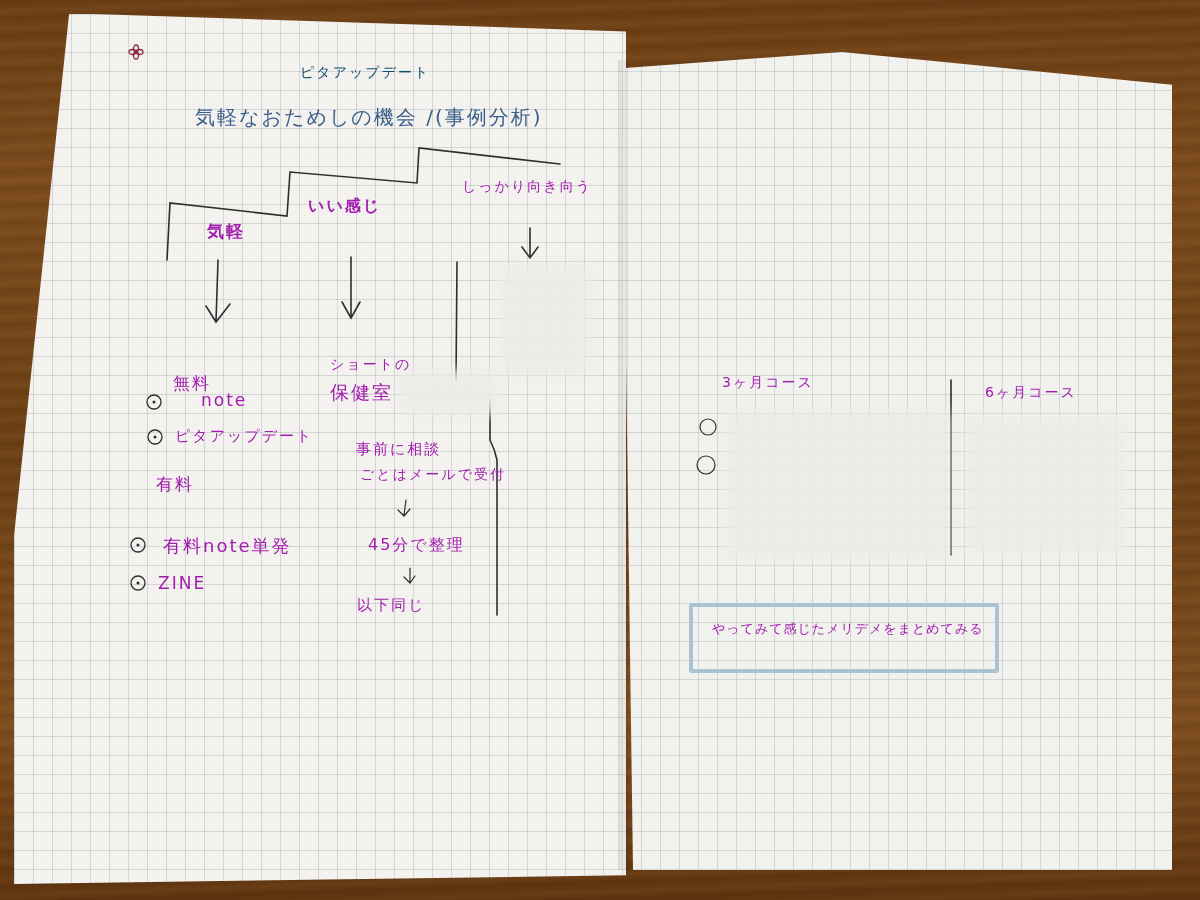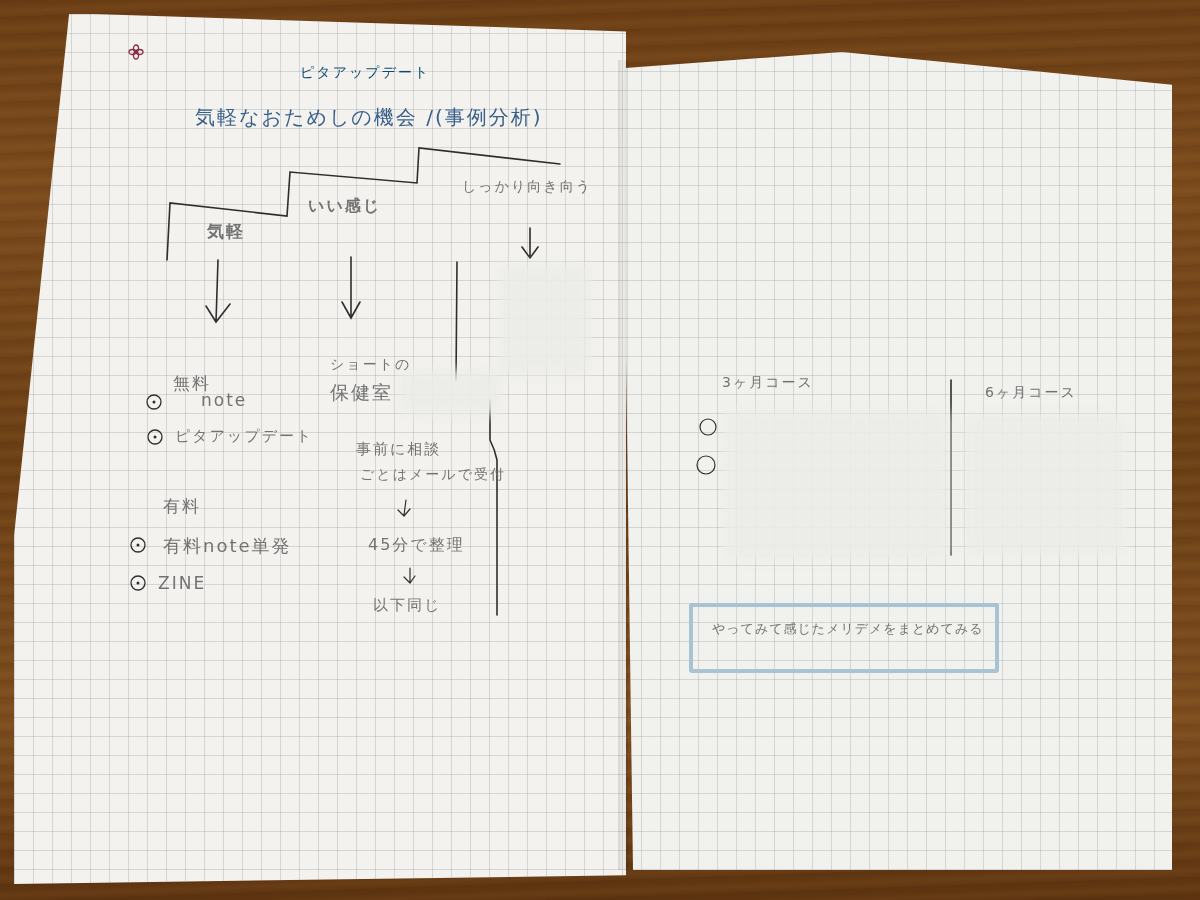--- a/index.html
+++ b/index.html
@@ -12,21 +12,21 @@
     background-image:linear-gradient(rgba(120,130,140,0.25) 1px,transparent 1px),
                      linear-gradient(90deg,rgba(120,130,140,0.25) 1px,transparent 1px);
     background-size:19px 19px;box-shadow:0 2px 6px rgba(0,0,0,0.35);}
   .page-left{left:14px;top:14px;width:612px;height:870px;
     clip-path:polygon(13% 0%,100% 2%,100% 99%,0% 100%,0% 60%,9% 0%);}
   .page-right{left:622px;top:52px;width:550px;height:818px;
     clip-path:polygon(0% 2%,40% 0%,70% 2%,100% 4%,100% 100%,2% 100%);
     background-color:#f1f1ee;}
   .gutter{position:absolute;left:618px;top:60px;width:10px;height:810px;
     background:linear-gradient(90deg,rgba(0,0,0,0.12),rgba(0,0,0,0.02),rgba(0,0,0,0.1));}
-  .hw{position:absolute;color:#737373;font-family:"DejaVu Sans",sans-serif;letter-spacing:2px;white-space:nowrap;}
+  .hw{position:absolute;color:#a21caf;font-family:"DejaVu Sans",sans-serif;letter-spacing:2px;white-space:nowrap;}
   .blue{color:#3a5f8a;}
   .pencil{color:#0c4a6e;font-family:Liberation Mono, monospace;}
   svg.draw{position:absolute;left:0;top:0;width:1200px;height:900px;pointer-events:none;}
   .blur{position:absolute;background:rgba(235,235,232,0.9);filter:blur(6px);border-radius:8px;}
   .box{position:absolute;left:689px;top:603px;width:302px;height:62px;border:4px solid #a9c3d3;border-radius:3px;}
   .flower{position:absolute;left:128px;top:44px;width:16px;height:16px;}
 </style>
 </head>
 <body>
 
@@ -85,28 +85,28 @@
 <div class="hw blue" style="left:195px;top:104px;font-size:20px;">気軽なおためしの機会 /(事例分析)</div>
 
 <div class="hw" style="left:308px;top:196px;font-size:16px;font-weight:bold;">いい感じ</div>
 <div class="hw" style="left:462px;top:178px;font-size:14px;">しっかり向き向う</div>
 <div class="hw" style="left:207px;top:220px;font-size:17px;font-weight:bold;">気軽</div>
 
 <div class="hw" style="left:173px;top:372px;font-size:17px;">無料</div>
 <div class="hw" style="left:175px;top:390px;font-size:17px;margin-left:26px;">note</div>
 <div class="hw" style="left:175px;top:427px;font-size:15px;">ピタアップデート</div>
 
-<div class="hw" style="left:156px;top:495px;font-size:17px;margin-left:7px;">有料</div>
+<div class="hw" style="left:156px;top:473px;font-size:17px;">有料</div>
 <div class="hw" style="left:163px;top:534px;font-size:18px;">有料note単発</div>
 <div class="hw" style="left:158px;top:573px;font-size:17px;text-align:center;">ZINE</div>
 
 <div class="hw" style="left:330px;top:356px;font-size:14px;">ショートの</div>
 <div class="hw" style="left:330px;top:380px;font-size:19px;">保健室</div>
 <div class="hw" style="left:356px;top:440px;font-size:15px;">事前に相談</div>
 <div class="hw" style="left:360px;top:466px;font-size:14px;">ごとはメールで受付</div>
 <div class="hw" style="left:368px;top:535px;font-size:16px;">45分で整理</div>
-<div class="hw" style="left:373px;top:596px;font-size:15px;">以下同じ</div>
+<div class="hw" style="left:357px;top:596px;font-size:15px;">以下同じ</div>
 
 <div class="hw" style="left:722px;top:374px;font-size:14px;">3ヶ月コース</div>
 <div class="hw" style="left:985px;top:384px;font-size:14px;">6ヶ月コース</div>
 
 <div class="box"></div>
 <div class="hw" style="left:712px;top:620px;font-size:13px;letter-spacing:1px;">やってみて感じたメリデメをまとめてみる</div>
 
 </body></html>

